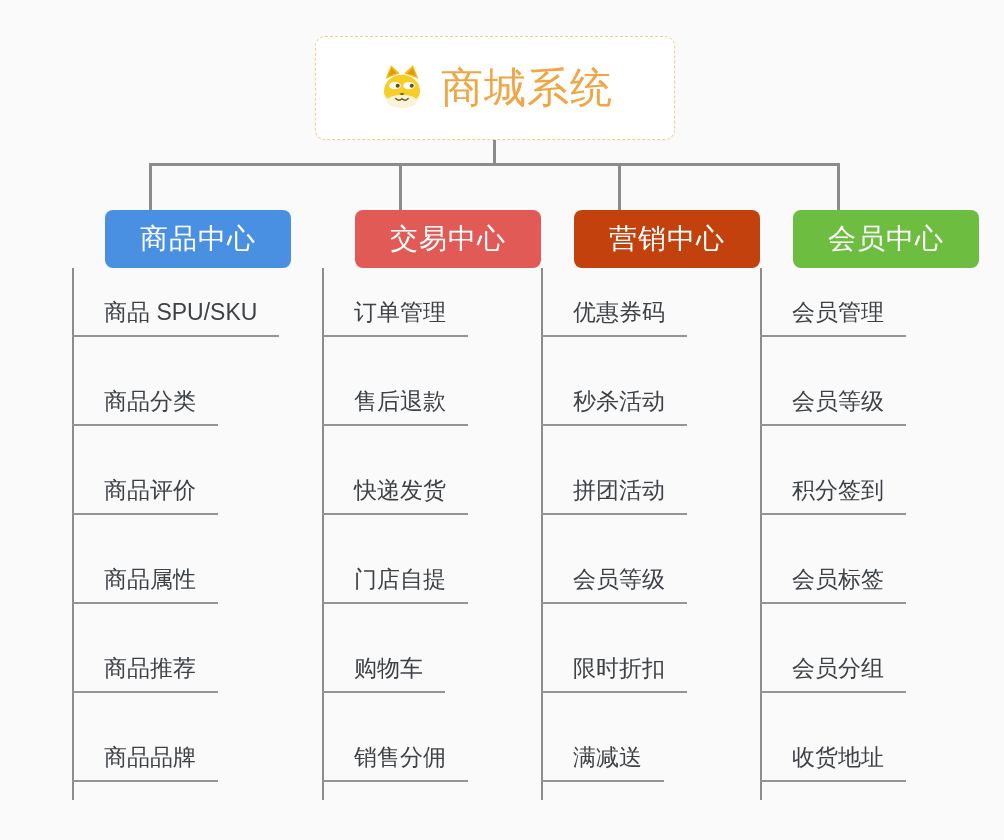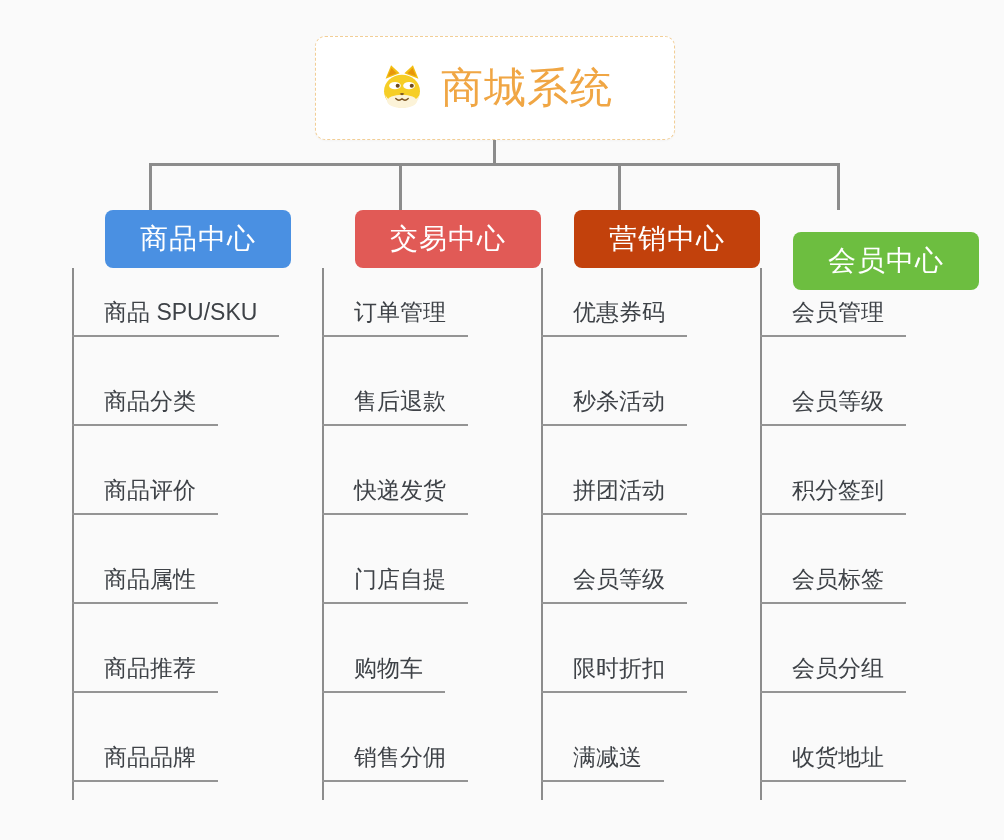--- a/index.html
+++ b/index.html
@@ -165,21 +165,21 @@
       <div class="leaf">
           <span class="leaf-label">限时折扣</span>
         </div>
       <div class="leaf">
           <span class="leaf-label">满减送</span>
         </div>
     </div>
   </div>
 
   <div class="column col-3">
-    <div class="branch-box" style="background-color: rgb(109, 190, 64); margin-top: 22px;">
+    <div class="branch-box" style="background-color: rgb(109, 190, 64);">
       <span>会员中心</span>
     </div>
     <div class="spine"></div>
     <div class="leaves">
       <div class="leaf">
           <span class="leaf-label">会员管理</span>
         </div>
       <div class="leaf">
           <span class="leaf-label">会员等级</span>
         </div>

